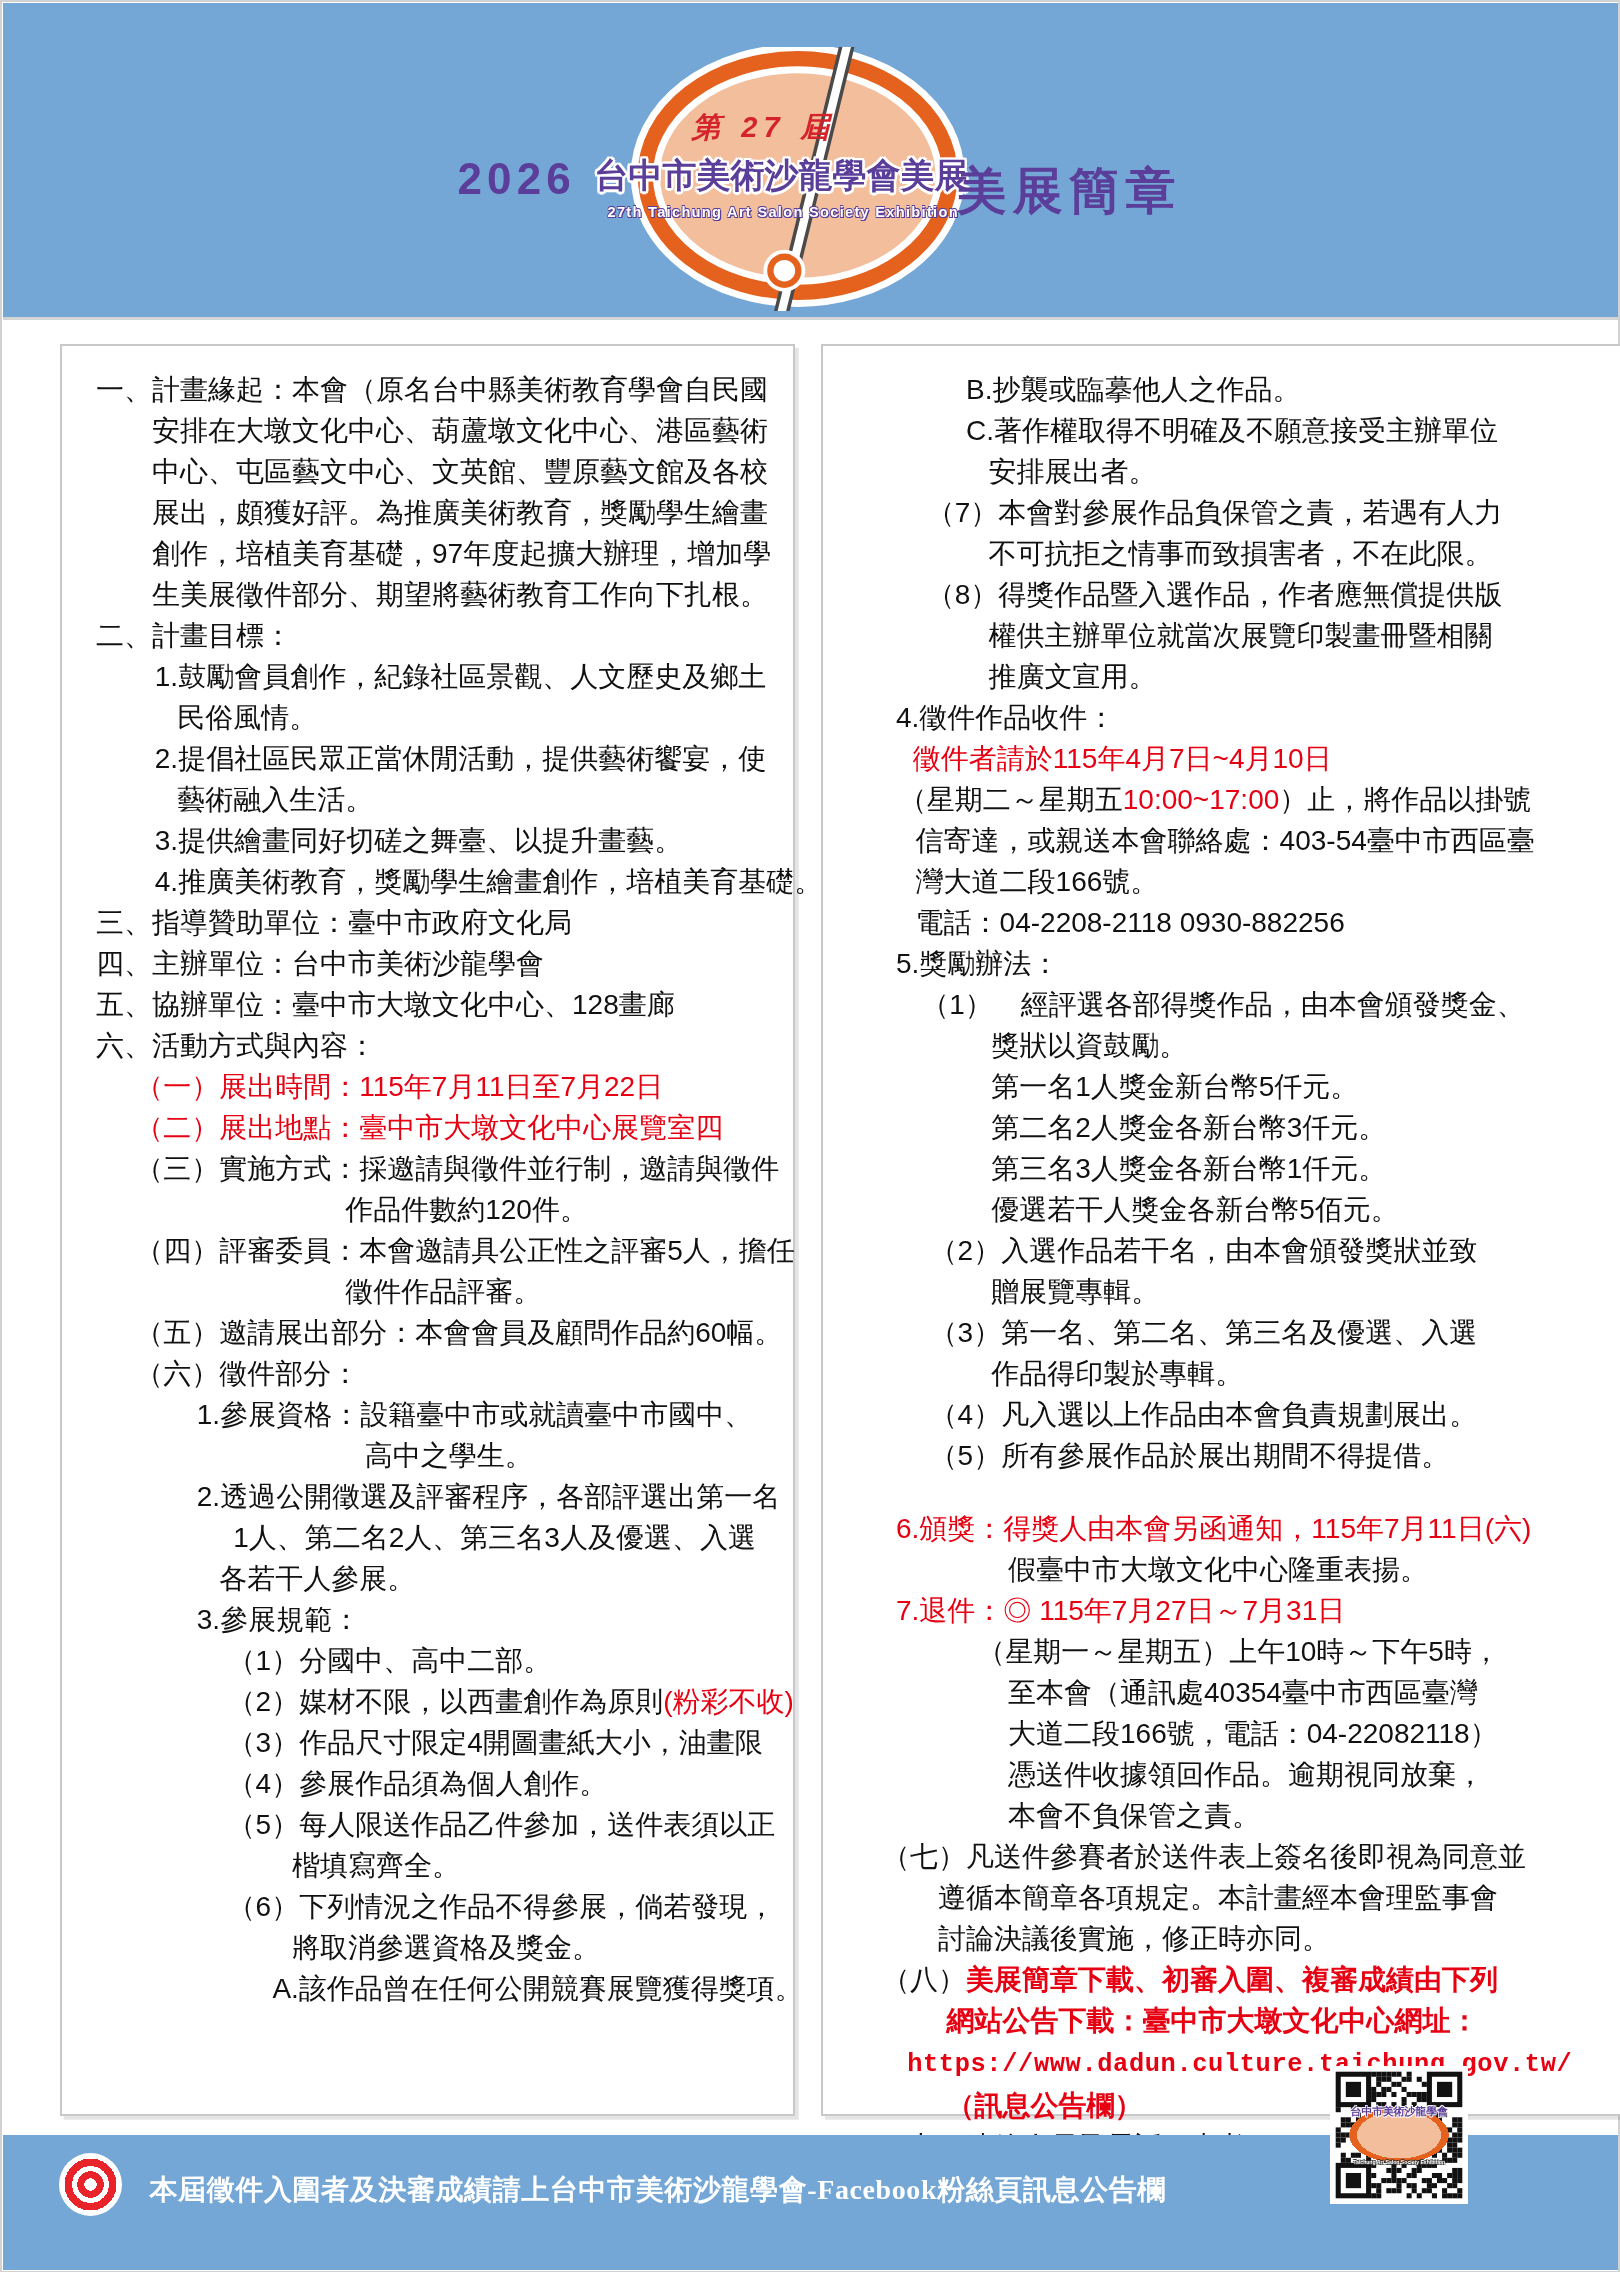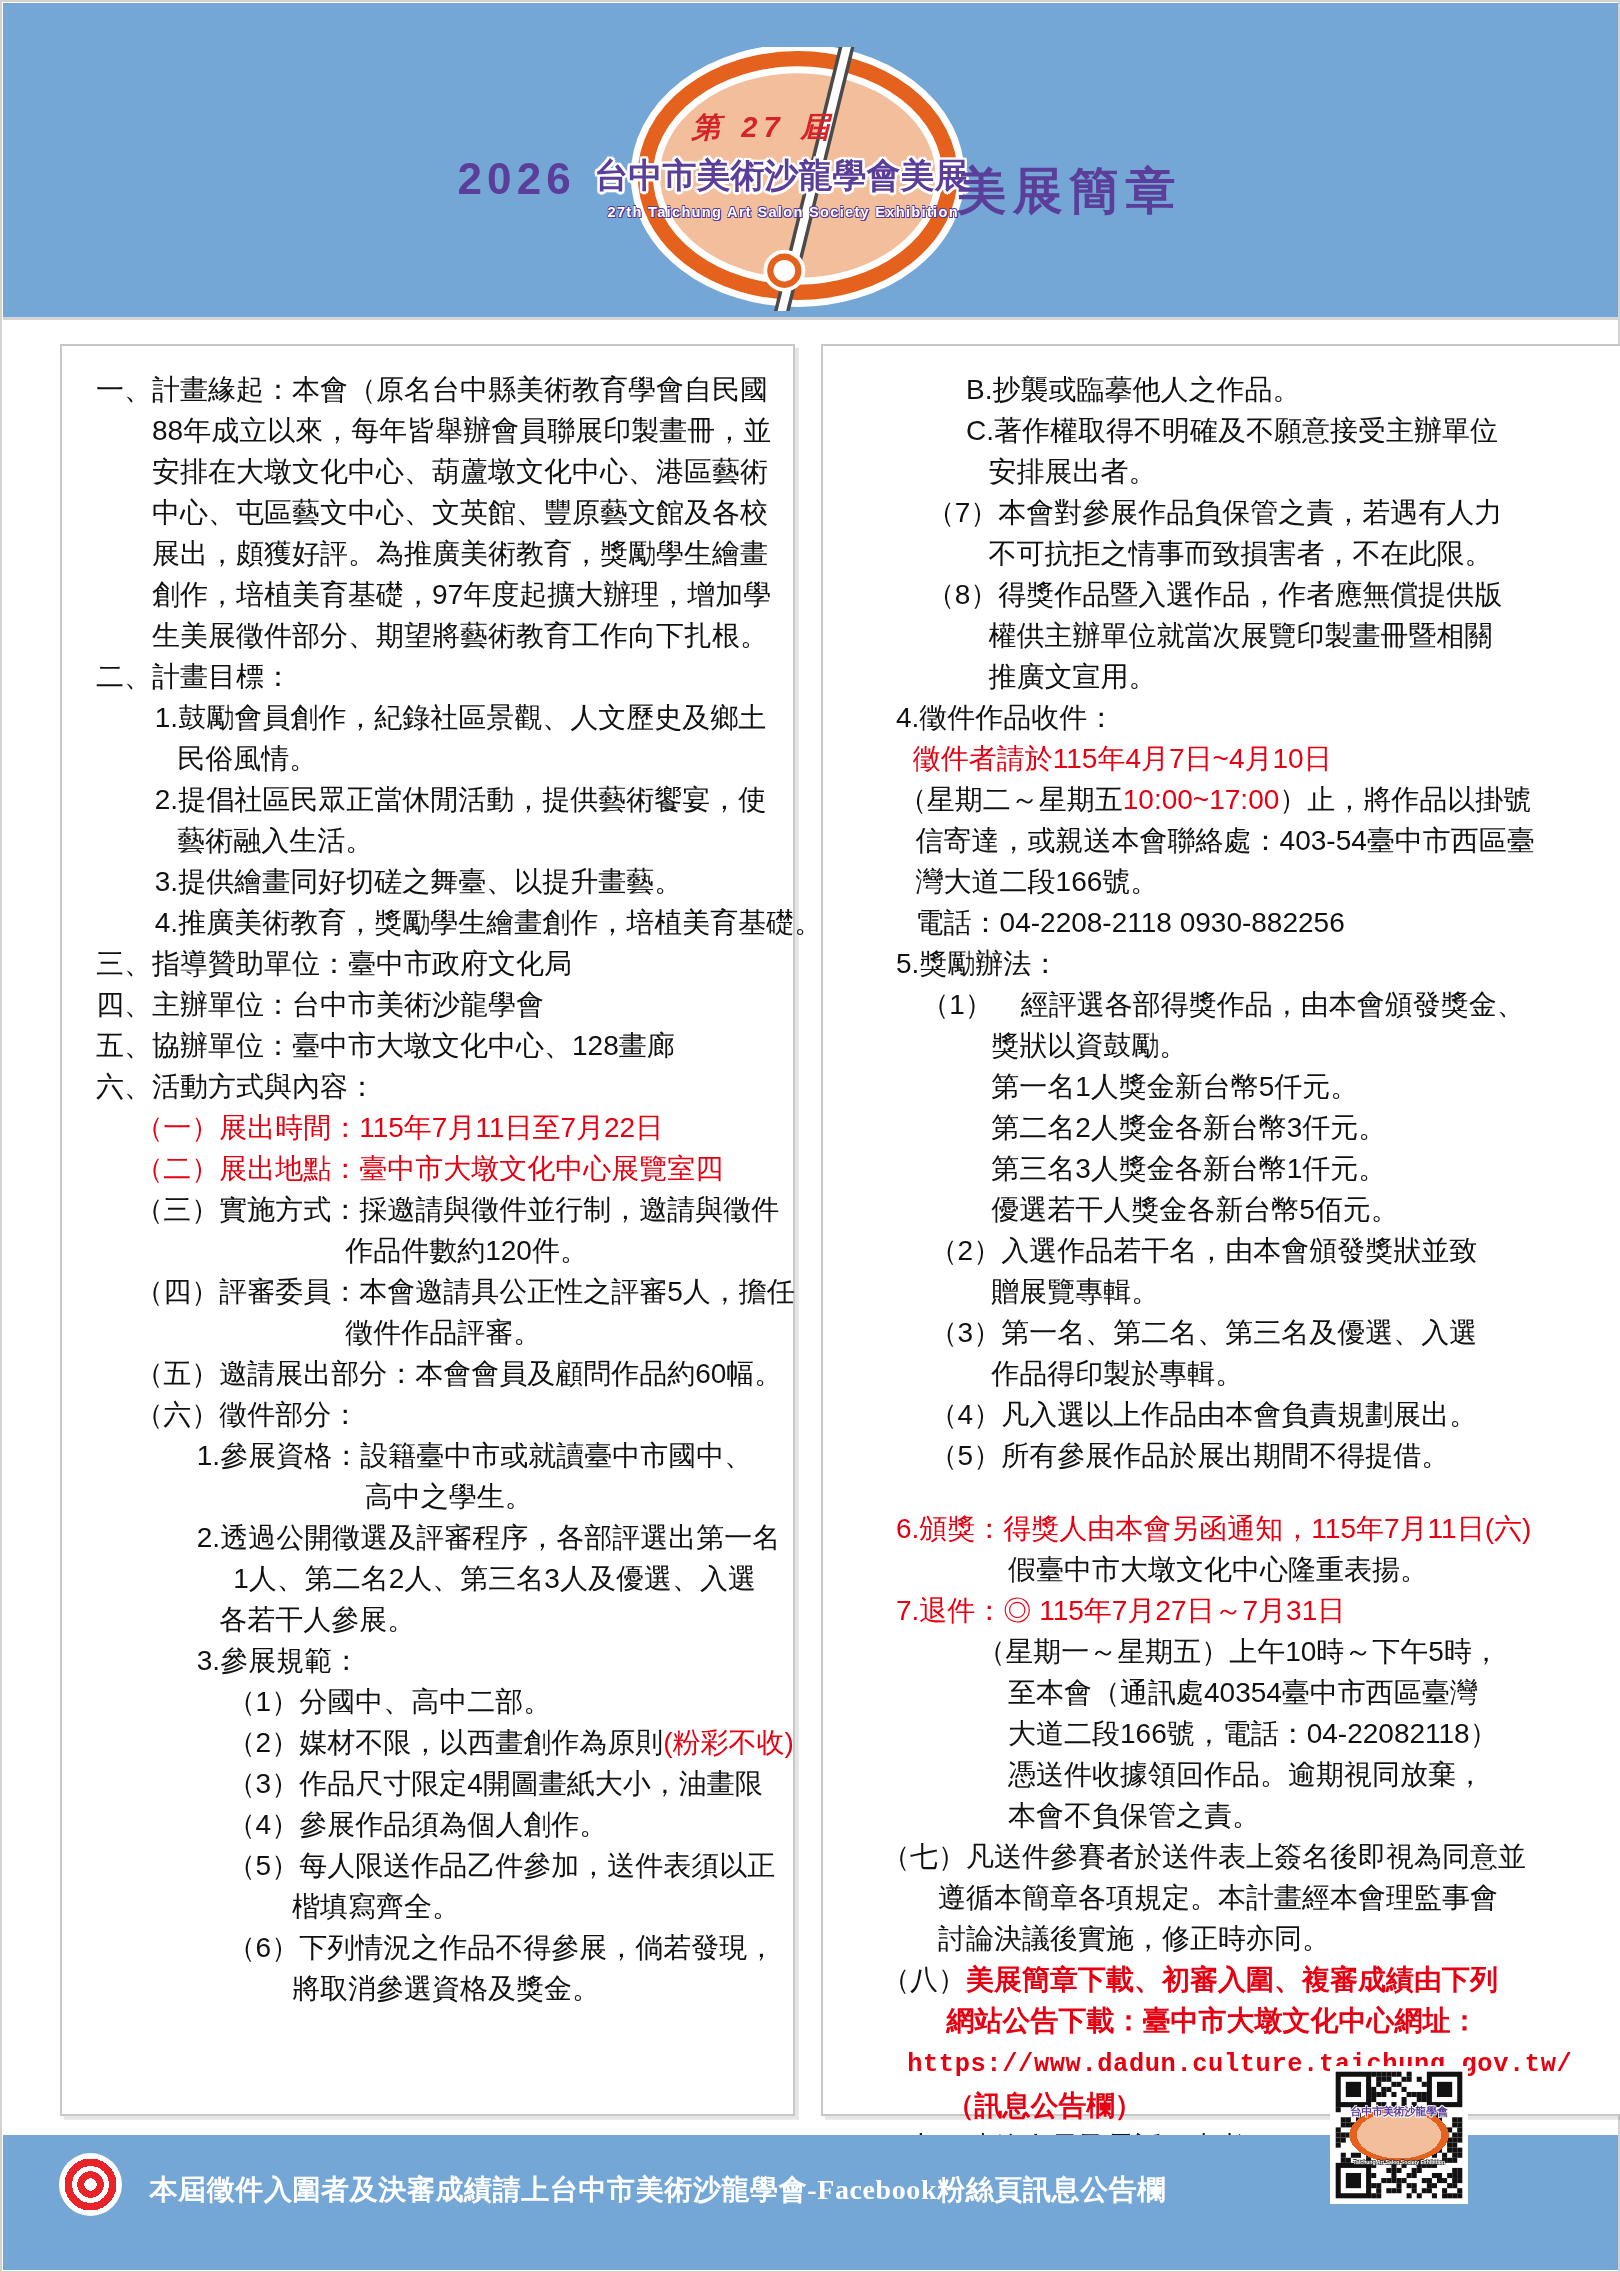--- a/index.html
+++ b/index.html
@@ -70,21 +70,20 @@
     <div class="edition">第 27 屆</div>
     <div class="title-zh">台中市美術沙龍學會美展</div>
     <div class="title-en">27th Taichung  Art  Salon Society  Exhibition</div>
     <div class="subtitle">美展簡章</div>
   </header>
 
   <main>
     <section class="box box-left">
       <div class="col" id="colL">
           <div class="line" style="padding-left: 0em;"><span>一、計畫緣起：本會（原名台中縣美術教育學會自民國</span></div>
-          <div class="line" style="padding-left: 2em;"><span>88年成立以來，每年皆舉辦會員聯展印製畫冊，並</span></div>
           <div class="line" style="padding-left: 2em;"><span>安排在大墩文化中心、葫蘆墩文化中心、港區藝術</span></div>
           <div class="line" style="padding-left: 2em;"><span>中心、屯區藝文中心、文英館、豐原藝文館及各校</span></div>
           <div class="line" style="padding-left: 2em;"><span>展出，頗獲好評。為推廣美術教育，獎勵學生繪畫</span></div>
           <div class="line" style="padding-left: 2em;"><span>創作，培植美育基礎，97年度起擴大辦理，增加學</span></div>
           <div class="line" style="padding-left: 2em;"><span>生美展徵件部分、期望將藝術教育工作向下扎根。</span></div>
           <div class="line" style="padding-left: 0em;"><span>二、計畫目標：</span></div>
           <div class="line" style="padding-left: 2.1em;"><span>1.鼓勵會員創作，紀錄社區景觀、人文歷史及鄉土</span></div>
           <div class="line" style="padding-left: 2.9em;"><span>民俗風情。</span></div>
           <div class="line" style="padding-left: 2.1em;"><span>2.提倡社區民眾正當休閒活動，提供藝術饗宴，使</span></div>
           <div class="line" style="padding-left: 2.9em;"><span>藝術融入生活。</span></div>
@@ -109,20 +108,21 @@
           <div class="line" style="padding-left: 4.4em;"><span>各若干人參展。</span></div>
           <div class="line" style="padding-left: 3.6em;"><span>3.參展規範：</span></div>
           <div class="line" style="padding-left: 4.7em;"><span>（1）分國中、高中二部。</span></div>
           <div class="line" style="padding-left: 4.7em;"><span>（2）媒材不限，以西畫創作為原則</span><span class="red">(粉彩不收)</span></div>
           <div class="line" style="padding-left: 4.7em;"><span>（3）作品尺寸限定4開圖畫紙大小，油畫限</span></div>
           <div class="line" style="padding-left: 4.7em;"><span>（4）參展作品須為個人創作。</span></div>
           <div class="line" style="padding-left: 4.7em;"><span>（5）每人限送作品乙件參加，送件表須以正</span></div>
           <div class="line" style="padding-left: 7em;"><span>楷填寫齊全。</span></div>
           <div class="line" style="padding-left: 4.7em;"><span>（6）下列情況之作品不得參展，倘若發現，</span></div>
           <div class="line" style="padding-left: 7em;"><span>將取消參選資格及獎金。</span></div>
+          <div class="line" style="padding-left: 6.3em;"><span>A.該作品曾在任何公開競賽展覽獲得獎項。</span></div>
         </div>
     </section>
     <section class="box box-right">
       <div class="col" id="colR">
           <div class="line" style="padding-left: 3em;"><span>B.抄襲或臨摹他人之作品。</span></div>
           <div class="line" style="padding-left: 3em;"><span>C.著作權取得不明確及不願意接受主辦單位</span></div>
           <div class="line" style="padding-left: 3.8em;"><span>安排展出者。</span></div>
           <div class="line" style="padding-left: 1.6em;"><span>（7）本會對參展作品負保管之責，若遇有人力</span></div>
           <div class="line" style="padding-left: 3.8em;"><span>不可抗拒之情事而致損害者，不在此限。</span></div>
           <div class="line" style="padding-left: 1.6em;"><span>（8）得獎作品暨入選作品，作者應無償提供版</span></div>

